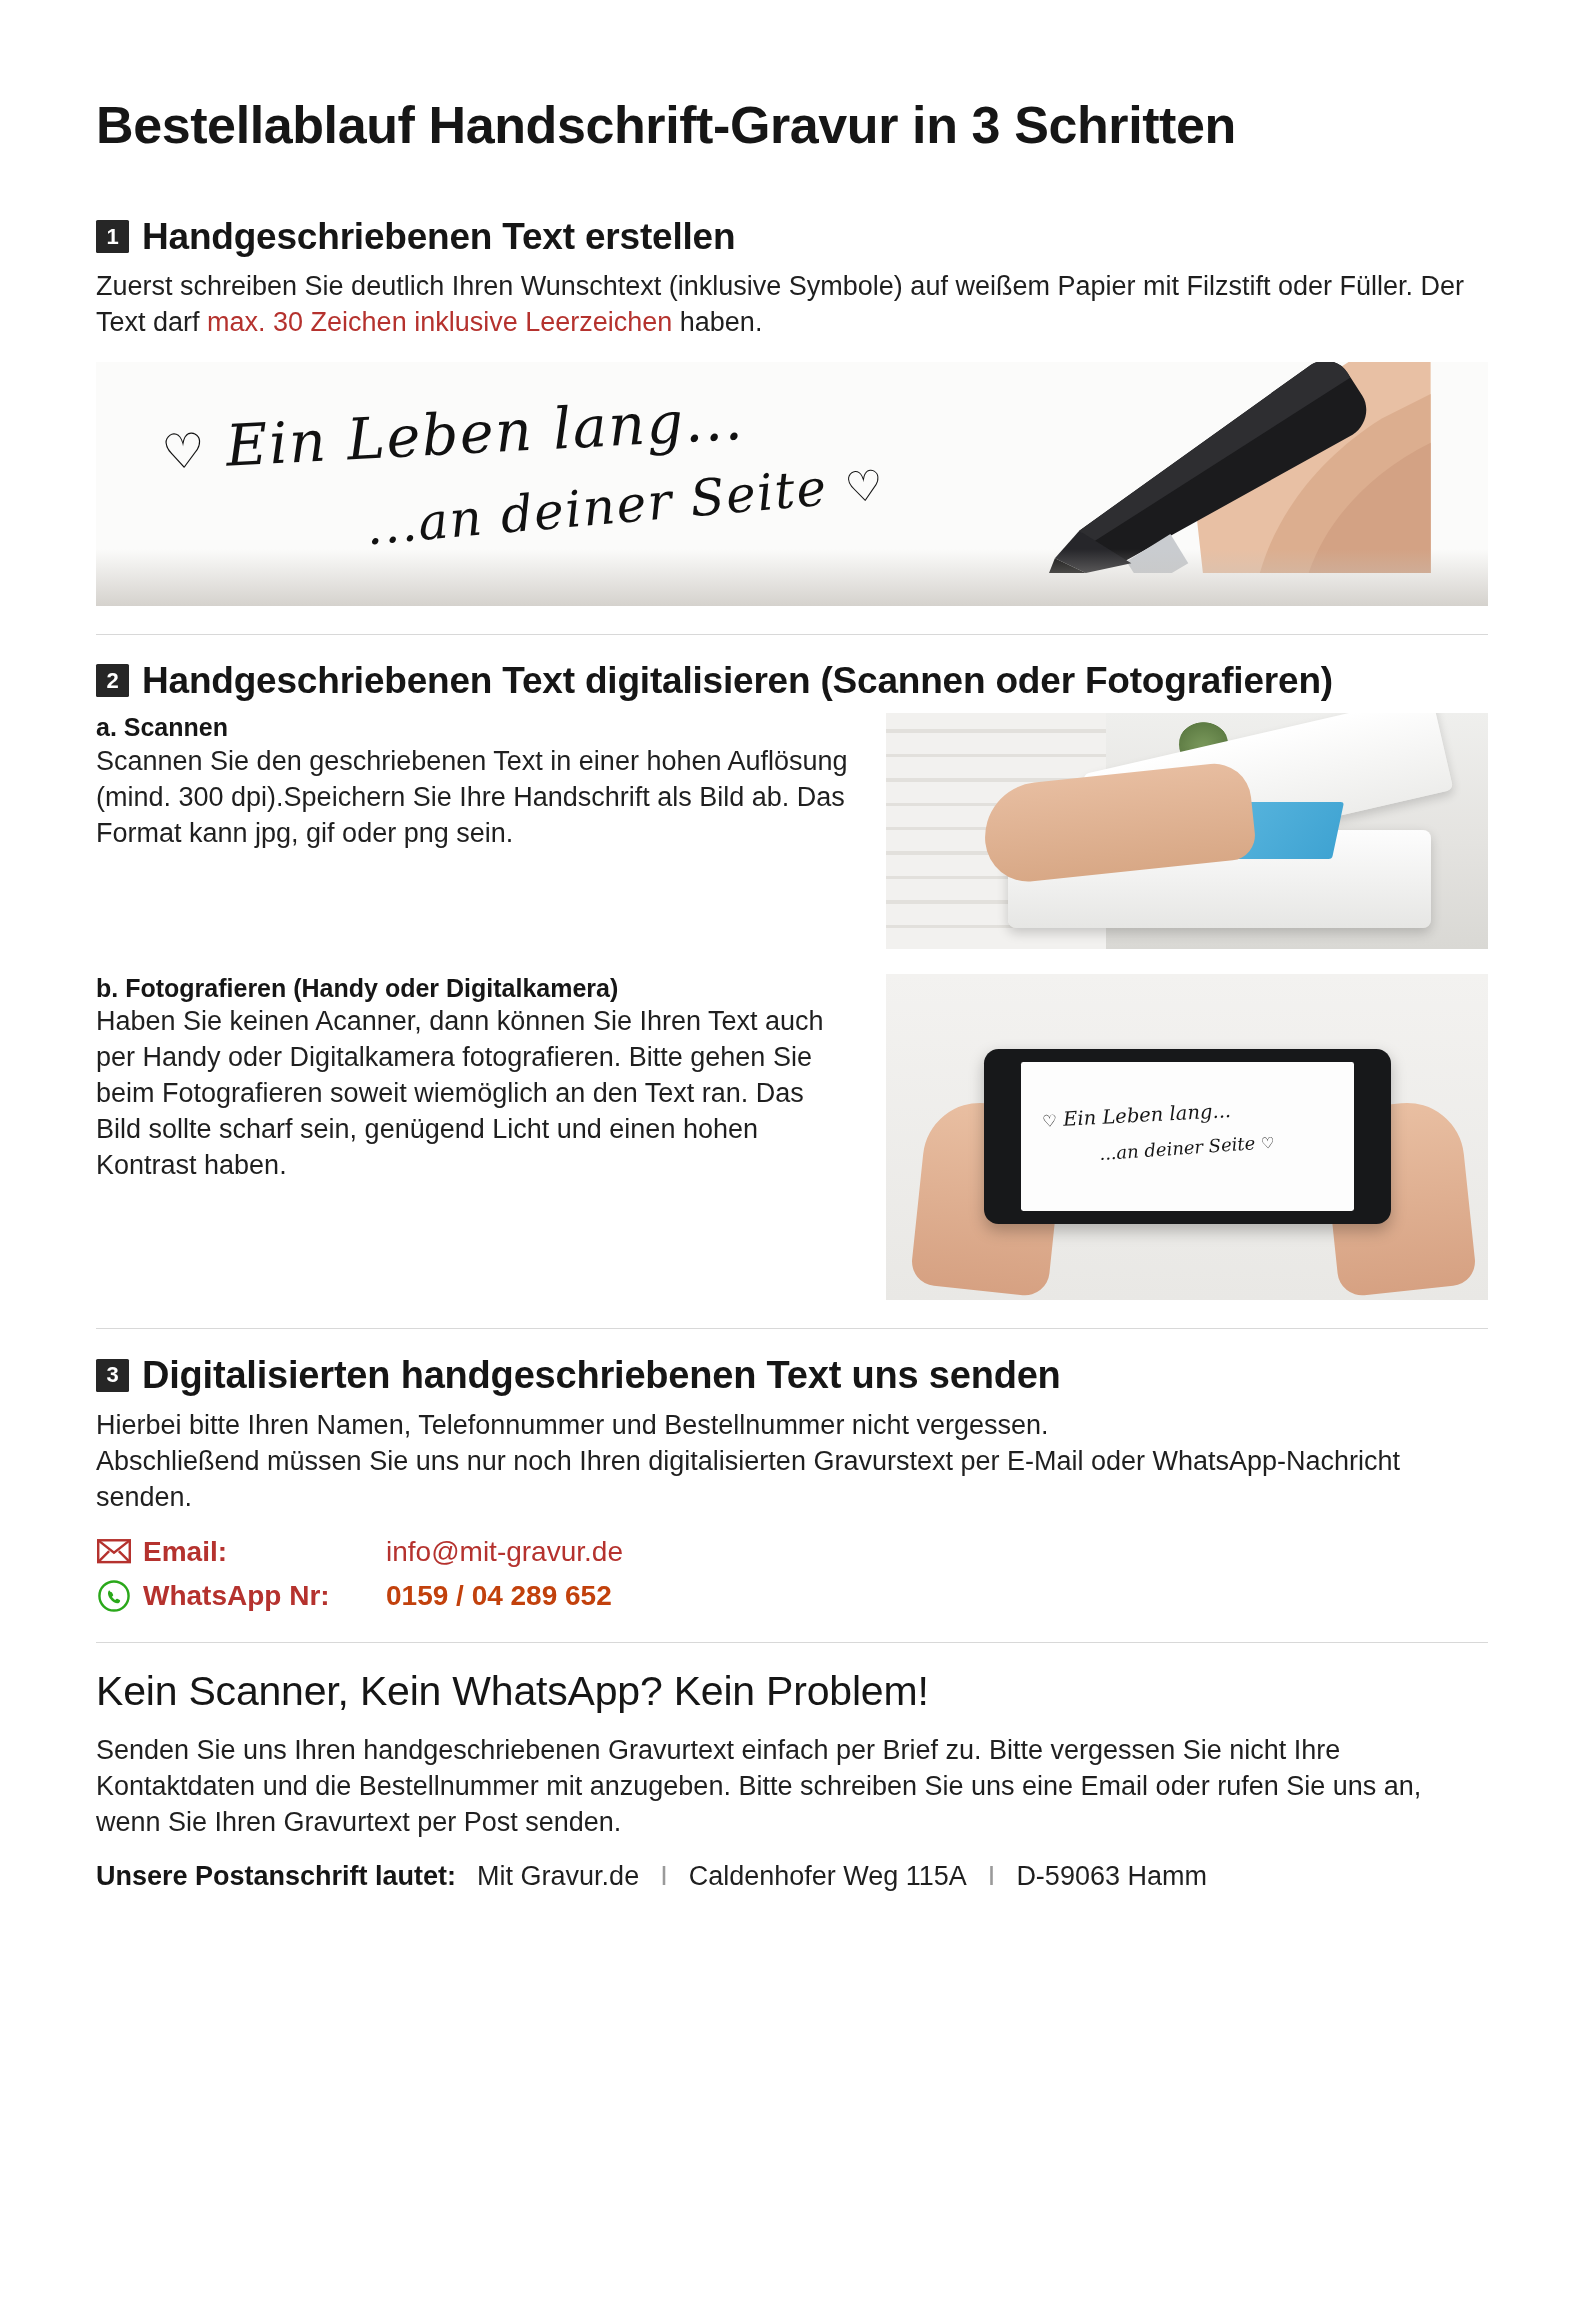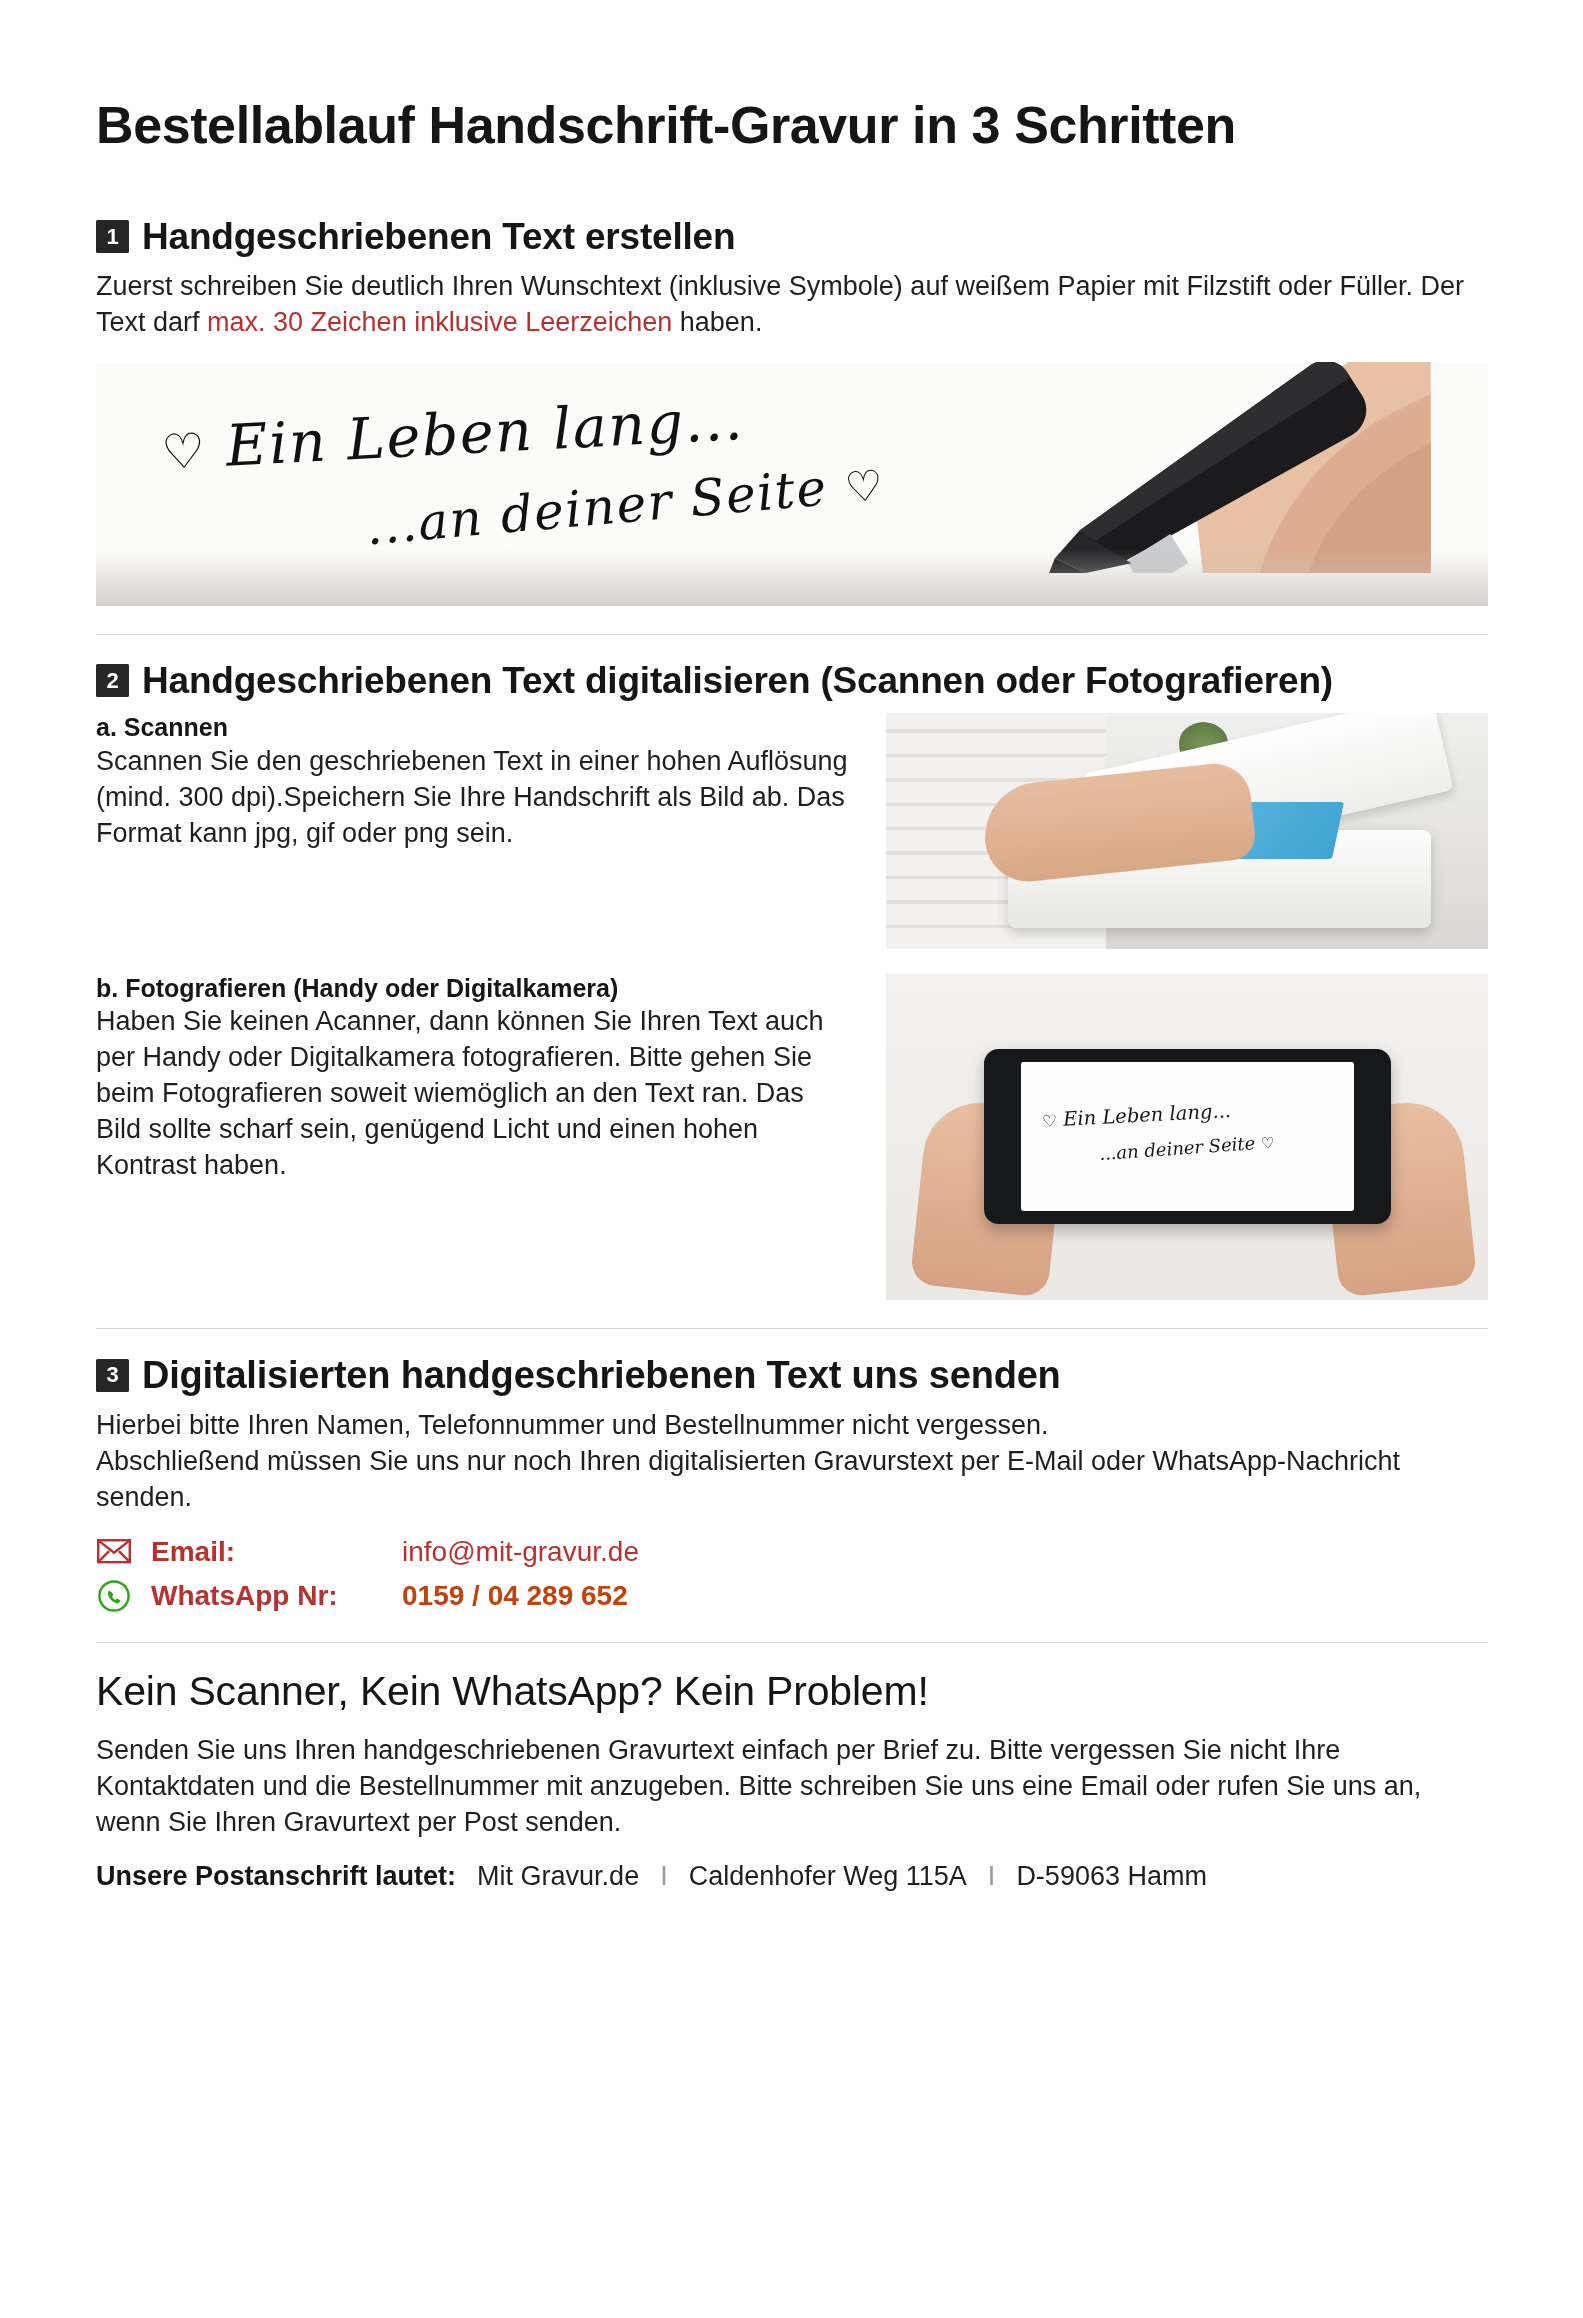--- a/index.html
+++ b/index.html
@@ -211,21 +211,21 @@
     background: linear-gradient(180deg,#e9bfa2 0%, #d6a182 100%);
     border-radius: 57px 57px 24.4px 24.4px;
   }
   .hand-left { left: 33px; transform: rotate(6deg); }
   .hand-right { left: 444px; transform: rotate(-6deg); }
 
   
   .contact-row {
     display: flex;
     align-items: center;
-    gap: 19px;
+    gap: 11px;
     margin-top: 8.1px;
     font-size: 28px;
   }
   .contact-label {
     color: #b5322e;
     font-weight: bold;
     width: 232px;
   }
   .contact-value { color: #b5322e; }
   .contact-value.dark { color: #c2410c; font-weight: bold; }

